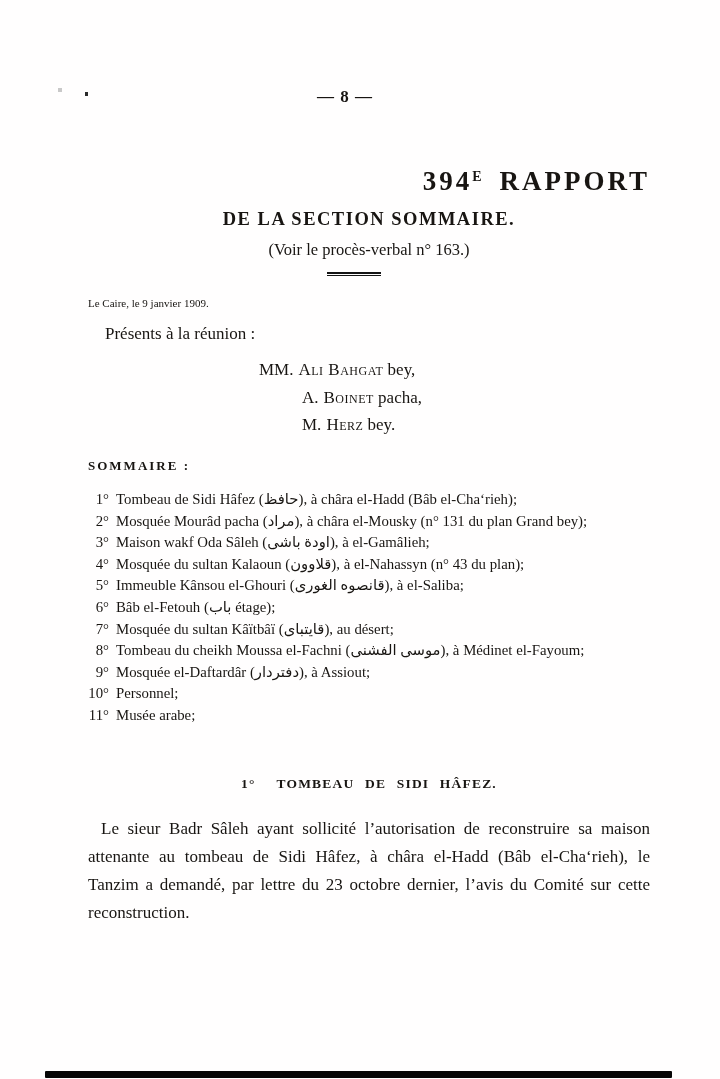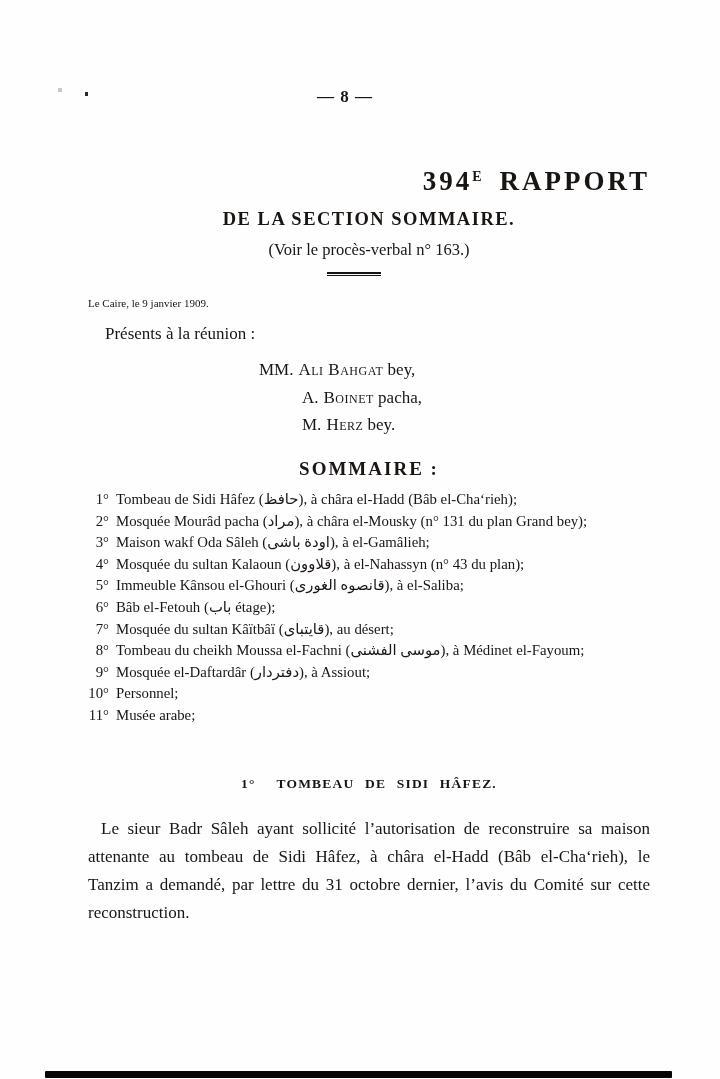--- a/index.html
+++ b/index.html
@@ -70,22 +70,22 @@
   .attendees {
     left: 259px; top: 356px;
     font-size: 17px; line-height: 27.5px;
     white-space: nowrap;
   }
   .attendee-row.indented { margin-left: 43px; }
   .attendee-initials { margin-right: 5px; }
   .sc { font-variant: small-caps; letter-spacing: 0.5px; }
 
   .summary-heading {
-    top: 458px; text-align: center;
-    font-size: 19px; font-weight: bold;
+    top: 458px; 
+    font-size: 13px; font-weight: bold;
     letter-spacing: 2px;
   }
   .summary-list {
     left: 84px; top: 489px; width: 570px;
     font-size: 14.8px; line-height: 21.6px;
   }
   .summary-item { display: flex; align-items: baseline; }
   .summary-item-number {
     width: 25px; flex: 0 0 25px;
     text-align: right;
@@ -182,18 +182,18 @@
       </div>
     <div class="summary-item">
         <span class="summary-item-number">11°</span>
         <span class="summary-item-text">Musée arabe;</span>
       </div>
   </div>
 
   <div class="abs col section-heading"><span>1°</span>&nbsp; <span>TOMBEAU DE SIDI HÂFEZ.</span></div>
 
   <div class="abs col body-text">
-    <p>Le sieur Badr Sâleh ayant sollicité l’autorisation de reconstruire sa maison attenante au tombeau de Sidi Hâfez, à châra el-Hadd (Bâb el-Cha‘rieh), le Tanzim a demandé, par lettre du 31 octobre dernier, l’avis du Comité sur cette reconstruction.</p>
+    <p>Le sieur Badr Sâleh ayant sollicité l’autorisation de reconstruire sa maison attenante au tombeau de Sidi Hâfez, à châra el-Hadd (Bâb el-Cha‘rieh), le Tanzim a demandé, par lettre du 23 octobre dernier, l’avis du Comité sur cette reconstruction.</p>
   </div>
 
   <div class="abs edge-bar"></div>
 
 </div>
 
 </body></html>

